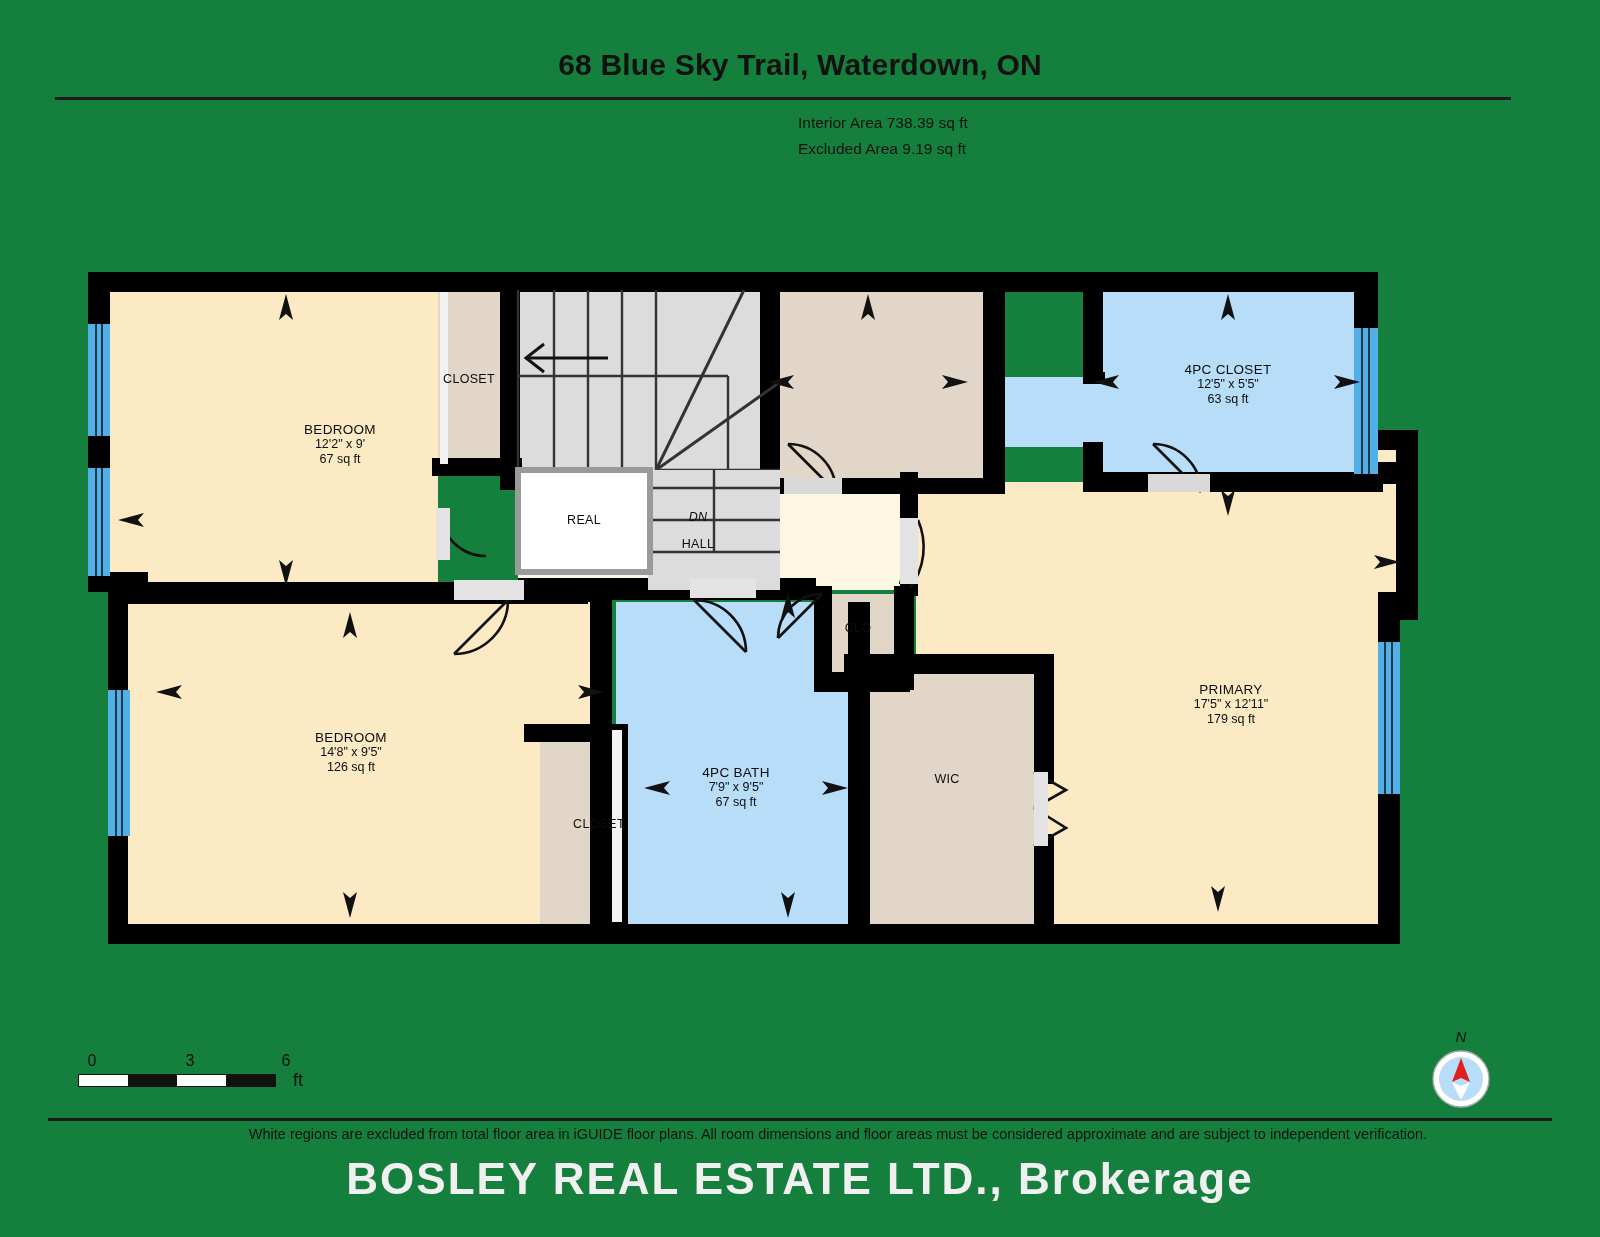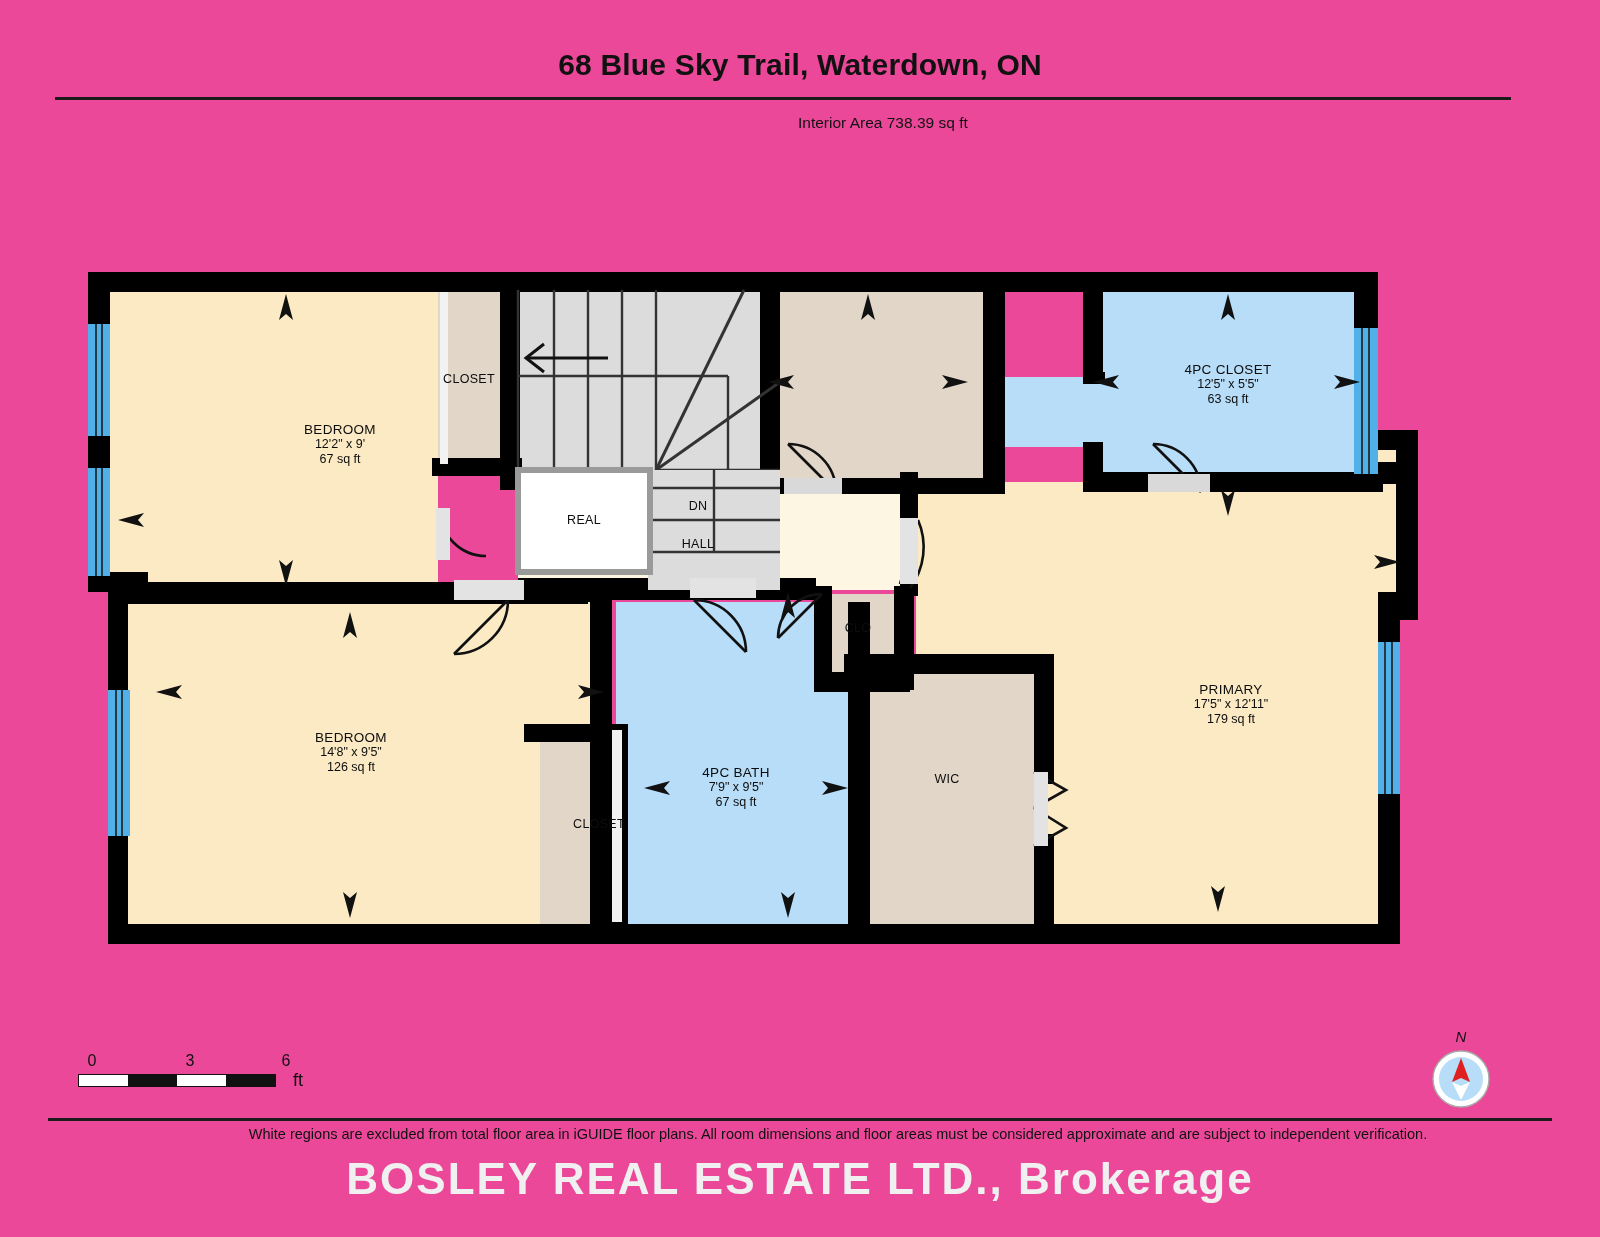--- a/index.html
+++ b/index.html
@@ -5,21 +5,21 @@
   * { box-sizing: border-box; }
   html, body {
     margin: 0; padding: 0;
     background: #ffffff;
     font-family: "Liberation Sans", sans-serif;
   }
   #page {
     position: relative;
     width: 1600px;
     height: 1237px;
-    background: #ec4899;
+    background: #15803d;
     overflow: hidden;
   }
 
   
   .title {
     position: absolute;
     left: 0; top: 48px;
     width: 1600px;
     text-align: center;
     font-size: 30px;
@@ -123,20 +123,21 @@
   <div class="title">68 Blue Sky Trail, Waterdown, ON</div>
   <div class="title-rule"></div>
 
   <div class="floor-block">
     <div class="floor-row">
       <div class="floor-spacer"></div>
       <div class="floor-val">Interior Area 738.39 sq ft</div>
     </div>
     <div class="floor-row">
       <div class="floor-spacer"></div>
+      <div class="floor-val">Excluded Area 9.19 sq ft</div>
     </div>
   </div>
 
   <div id="plan">
     <svg width="1424" height="672" viewBox="0 0 1424 672" xmlns="http://www.w3.org/2000/svg">
 
       <g>
 
         <rect x="22" y="20" width="328" height="300" fill="#fbeac4"></rect>
 
@@ -355,21 +356,21 @@
     </div>
 
     <div class="rlabel rsmall" style="left:321px; top:100px; width:120px;">
       <div>CLOSET</div>
     </div>
 
     <div class="rlabel rsmall" style="left:436px; top:241px; width:120px;">
       <div>REAL</div>
     </div>
 
-    <div class="rlabel rsmall" style="left:550px; top:227px; width:120px;">
+    <div class="rlabel rsmall" style="left:550px; top:238px; width:120px;font-style:italic;">
       <div>DN</div>
     </div>
 
     <div class="rlabel rsmall" style="left:550px; top:265px; width:120px;">
       <div>HALL</div>
     </div>
 
 
     <div class="rlabel" style="left:1047px; top:90px; width:186px;">
       <div class="rname">4PC CLOSET</div>

